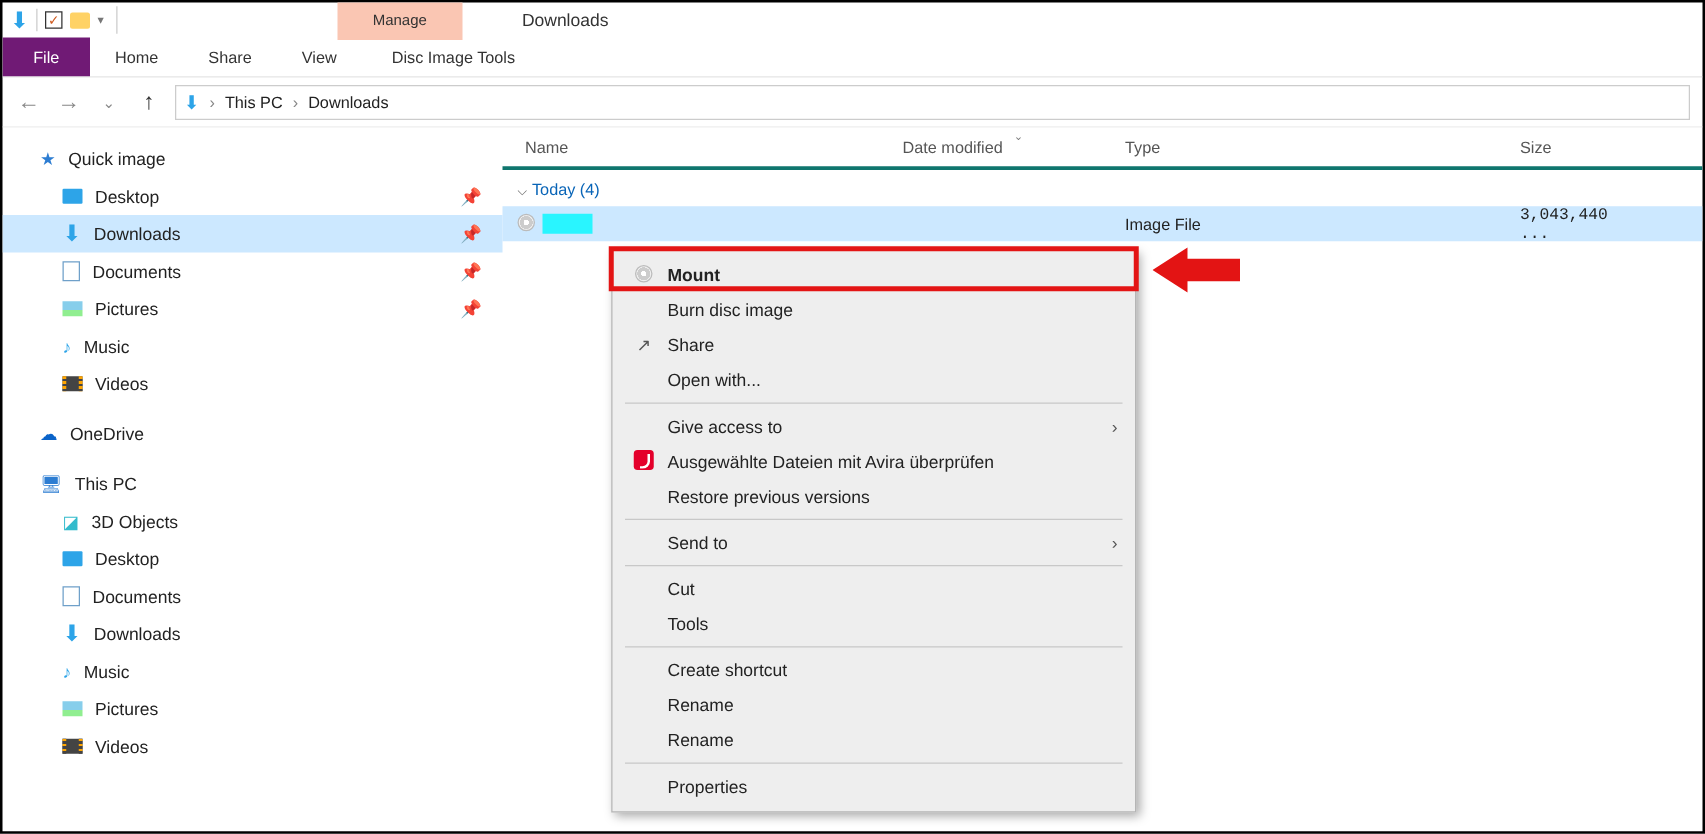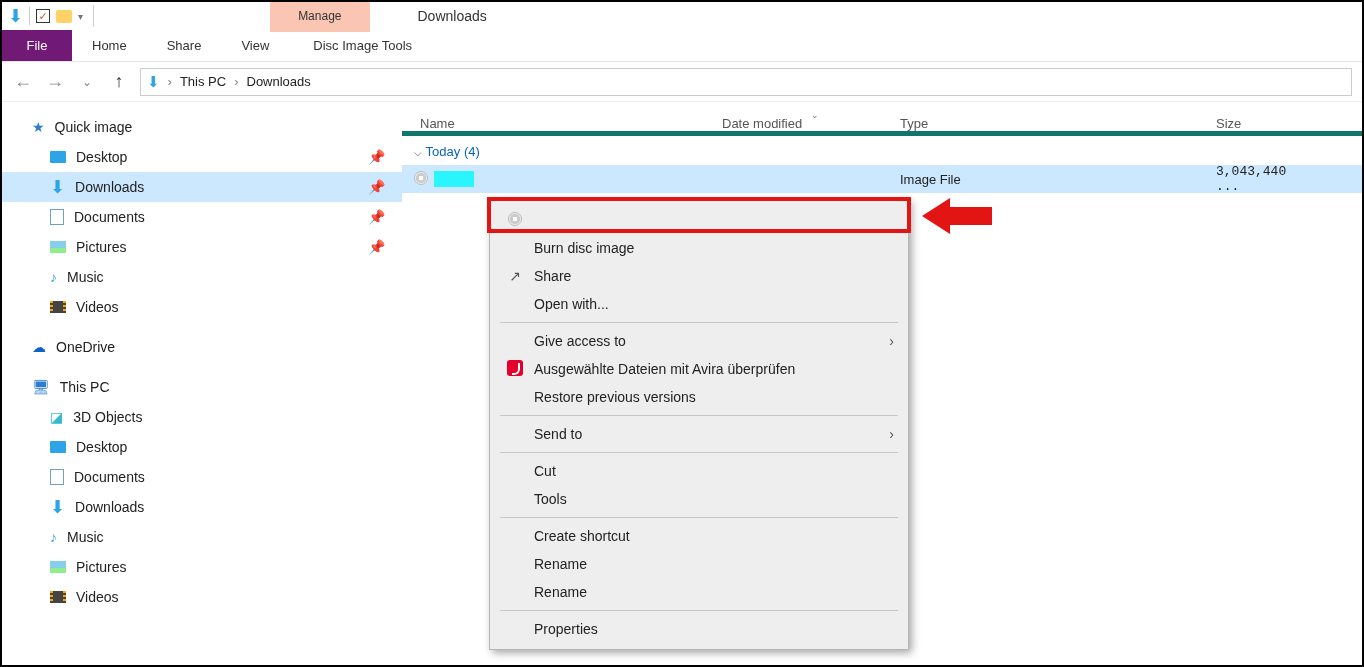--- a/index.html
+++ b/index.html
@@ -29,21 +29,21 @@
 
 .main { display:flex; height:calc(667px - 28px - 32px - 40px - 4px); }
 .sidebar { width:400px; padding:10px 0; }
 .side-item { height:30px; display:flex; align-items:center; padding-left:30px; gap:10px; font-size:14px; color:#222; }
 .side-item.child { padding-left:48px; }
 .side-item.sel { background:#CCE8FF; }
 .side-item.pinright { position:relative; }
 .pin { position:absolute; right:16px; color:#bbb; font-size:14px; }
 
 .content { flex:1; position:relative; }
-.cols { height:34px; display:flex; align-items:flex-end; border-bottom:5px solid #0f766e; color:#555; font-size:13px; }
+.cols { height:34px; display:flex; align-items:center; border-bottom:3px solid #0f766e; color:#555; font-size:13px; }
 .col-name { width:320px; padding-left:18px; }
 .col-date { width:178px; position:relative; }
 .col-type { width:316px; }
 .col-size { width:100px; }
 .sort-caret { position:absolute; top:-6px; left:50%; font-size:9px; color:#777; }
 
 .group-hdr { padding:8px 0 6px 12px; color:#0864B7; font-size:13px; }
 .group-hdr .caret { color:#666; margin-right:4px; font-size:10px; }
 
 .row { height:28px; display:flex; align-items:center; background:#CCE8FF; font-size:13px; }
@@ -210,20 +210,21 @@
       <span class="datecell"></span>
       <span class="typecell">Image File</span>
       <span class="sizecell">3,043,440 ...</span>
     </div>
   </div>
 </div>
 
 <div class="ctxmenu">
   <div class="cmitem bold">
       <span class="ico"><span class="ic-disc"></span></span>
+      <span class="lbl">Mount</span>
     </div>
   <div class="cmitem">
       <span class="ico"></span>
       <span class="lbl">Burn disc image</span>
     </div>
   <div class="cmitem">
       <span class="ico">↗</span>
       <span class="lbl">Share</span>
     </div>
   <div class="cmitem">

